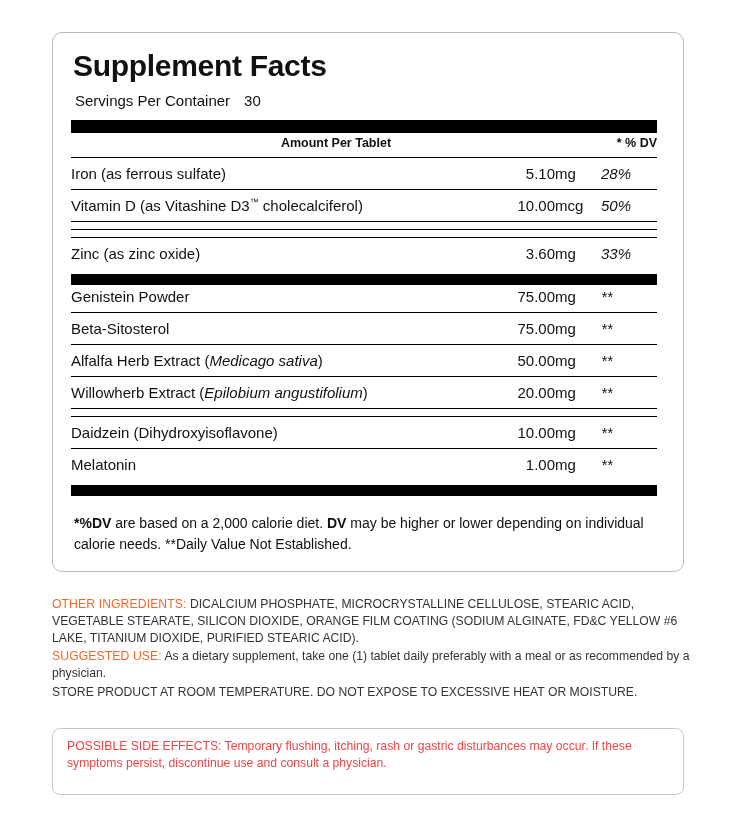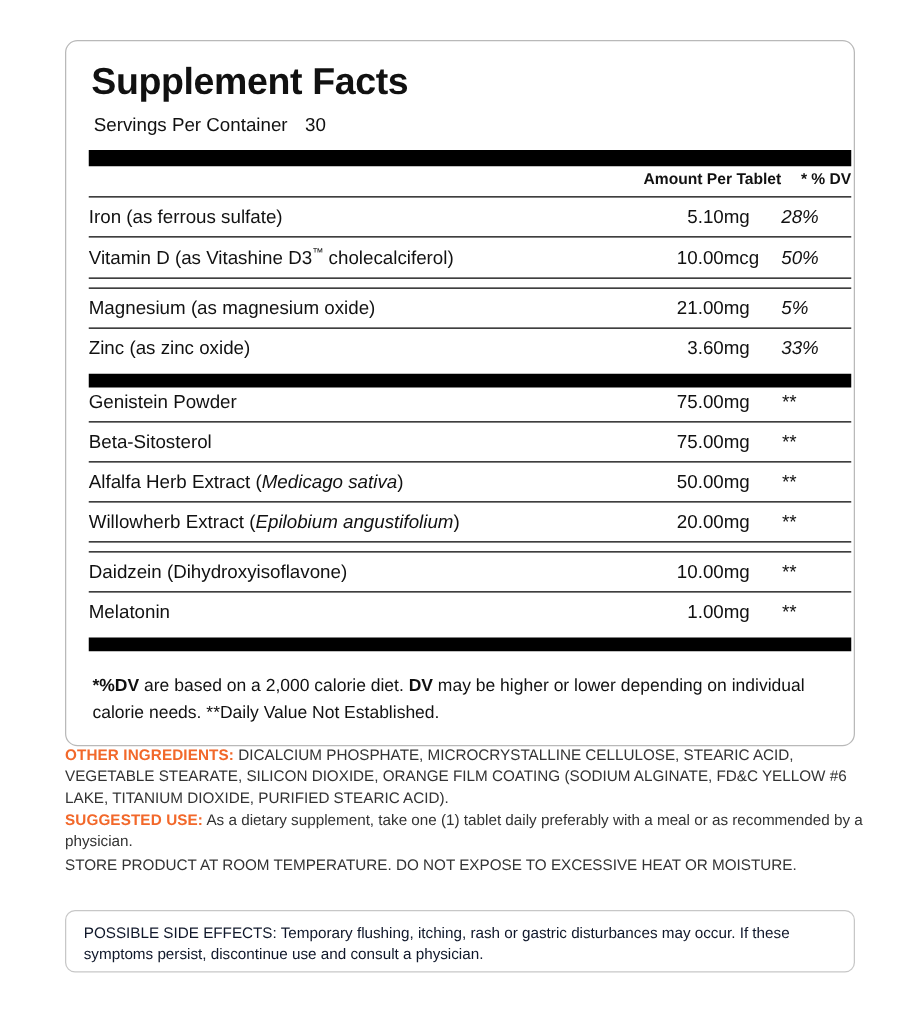--- a/index.html
+++ b/index.html
@@ -25,21 +25,21 @@
   
   .panel {
     position: absolute;
     left: 52px;
     top: 32px;
     width: 632px;
     box-sizing: border-box;
     border: 1px solid #b9b9b9;
     border-radius: 10px;
     background: #ffffff;
-    padding: 14px 2px 16px 18px;
+    padding: 14px 26px 16px 18px;
   }
   .sf-title {
     font-size: 30px;
     font-weight: bold;
     letter-spacing: -0.3px;
     line-height: 1.1;
     margin: 2px 0 8px 2px;
   }
   .serving-line {
     font-size: 15px;
@@ -66,21 +66,21 @@
   }
   table.facts td {
     padding: 3px 0 4px 0;
     vertical-align: baseline;
   }
   .hdr-row td {
     font-size: 12.5px;
     font-weight: bold;
     padding: 2px 0 3px 0;
   }
-  .hdr-left { text-align: right; }
+  .hdr-left { text-align: center; }
   .hdr-right { text-align: right; margin-top: 35px; }
 
   .row-sep td {
     padding: 0;
   }
   .sepline {
     height: 1px;
     background: #000000;
   }
 
@@ -126,41 +126,41 @@
     width: 640px;
     font-size: 12.2px;
     line-height: 1.38;
     color: #333333;
   }
   .lower p {
     margin: 0 0 2px 0;
   }
   .lbl-orange {
     color: #f2682a;
-    font-weight: bold;
+    font-weight: normal;
     letter-spacing: 0.1px;
   }
   .lbl-black {
     color: #111111;
     font-weight: bold;
   }
   .caps { color: #333333; }
 
   .sideeffects {
     position: absolute;
     left: 52px;
     top: 728px;
     width: 632px;
     box-sizing: border-box;
     border: 1px solid #c7c7c7;
     border-radius: 8px;
-    padding: 9px 14px 4px 14px;
+    padding: 9px 14px 21px 14px;
     font-size: 12.2px;
     line-height: 1.42;
-    color: #0f172a;
+    color: #ef4444;
   }
 </style>
 </head>
 <body>
 
 <div class="page">
 
   <div class="panel">
 
     <div class="sf-title">Supplement Facts</div>
@@ -206,26 +206,20 @@
               <div class="sepline"></div>
             </td>
           </tr>
 
       <tr class="row-sep">
             <td colspan="4">
               <div class="sepline"></div>
             </td>
           </tr>
 
-      <tr>
-        <td class="name">Magnesium (as magnesium oxide)</td>
-        <td class="amt">21.00</td>
-        <td class="unit">mg</td>
-        <td class="dv">5%</td>
-      </tr>
       <tr class="row-sep">
             <td colspan="4">
               <div class="sepline"></div>
             </td>
           </tr>
 
       <tr>
         <td class="name">Zinc (as zinc oxide)</td>
         <td class="amt">3.60</td>
         <td class="unit">mg</td>

